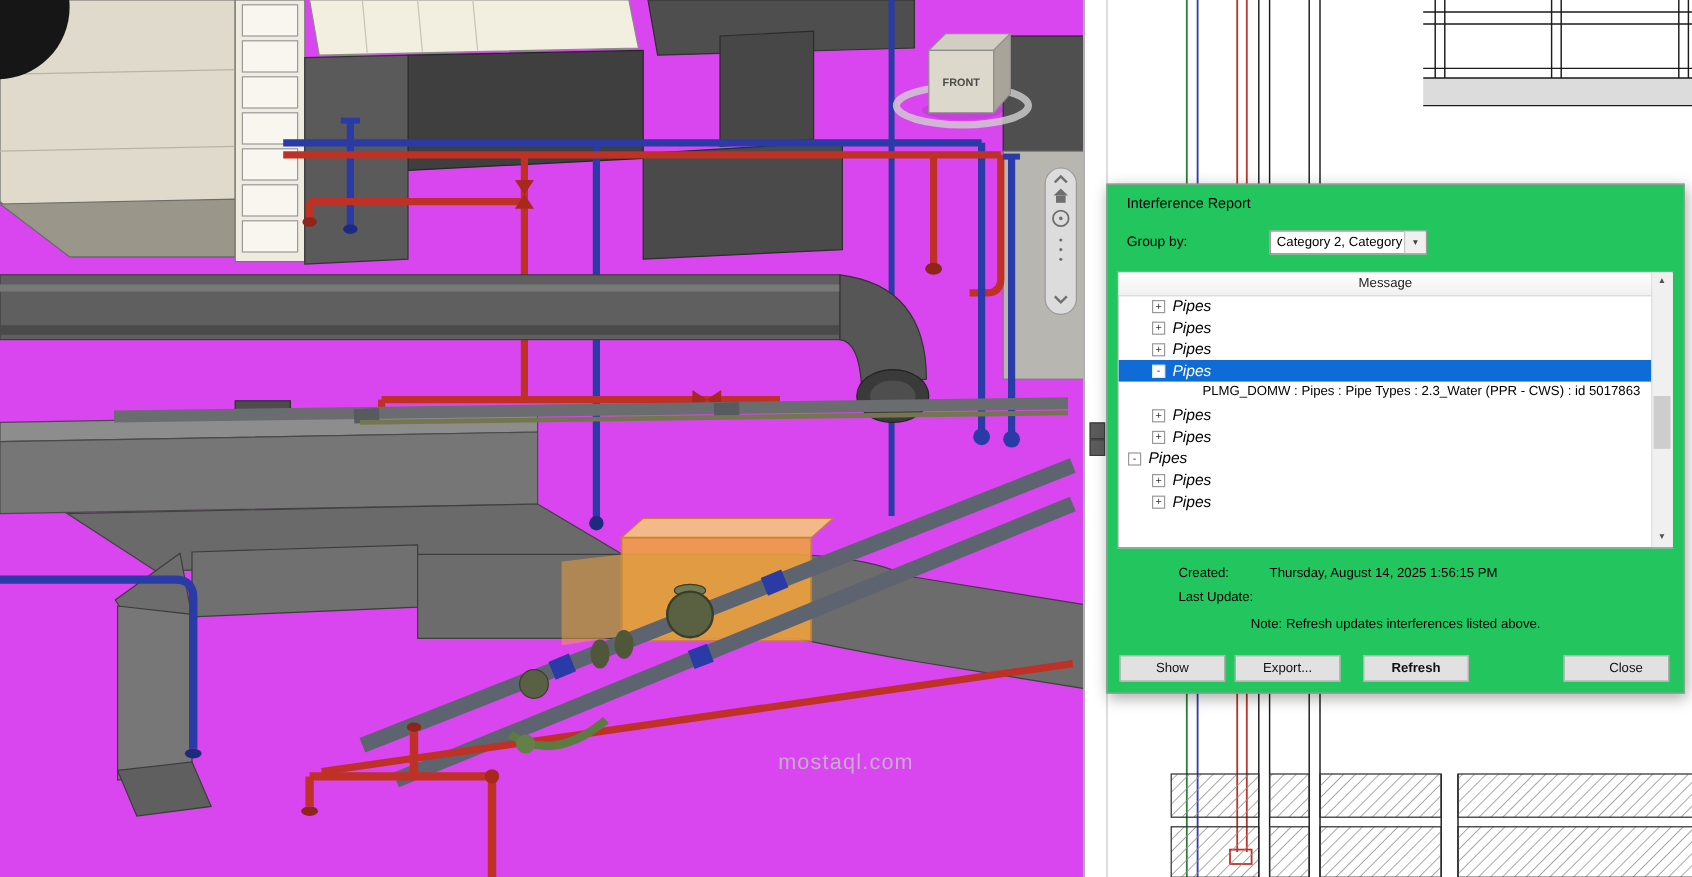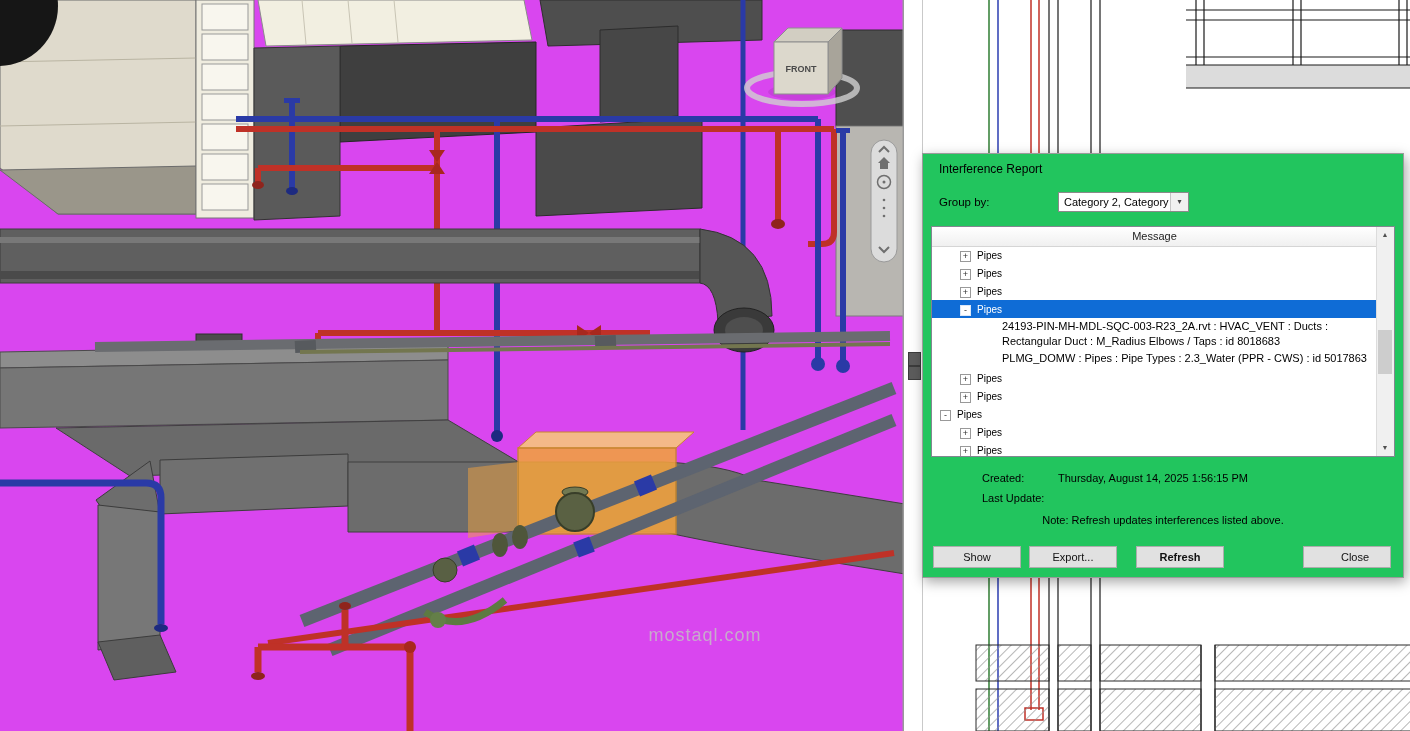--- a/index.html
+++ b/index.html
@@ -28,21 +28,21 @@
 
   .listbox{position:absolute;left:8px;top:72px;width:464px;height:231px;background:#fff;border:1px solid #828790;box-sizing:border-box;overflow:hidden;padding-left:18px;}
   .list-header{position:absolute;left:0;top:0;right:17px;height:19px;background:linear-gradient(#ffffff,#f0f0f0);
                border-bottom:1px solid #d5d5d5;text-align:center;line-height:18px;font-size:11px;color:#222;}
   .rows{position:absolute;left:0;top:19px;right:17px;bottom:0;overflow:hidden;}
   .trow{position:relative;height:18px;line-height:18px;white-space:nowrap;}
   .trow.lvl1{padding-left:8px;}
   .trow.lvl2{padding-left:28px;}
   .expander{display:inline-block;width:9px;height:9px;border:1px solid #999;background:#fff;color:#333;
             font-size:9px;line-height:8px;text-align:center;vertical-align:middle;margin-right:6px;box-sizing:content-box;}
-  .tlabel{font-size:10px;vertical-align:middle;}
+  .tlabel{font-size:13px;vertical-align:middle;font-style:italic;}
   .trow.sel{background:#0f6cd6;}
   .trow.sel .tlabel{color:#fff;}
   .trow.sel .expander{border-color:#dce8f8;}
   .trow.detail{height:auto;line-height:15px;padding:1px 6px 1px 70px;white-space:normal;font-size:11px;}
   .trow.d2{height:17px;}
 
   .vscroll{position:absolute;right:0;top:0;bottom:0;width:17px;background:#f0f0f0;border-left:1px solid #dcdcdc;}
   .vs-btn{position:absolute;left:0;width:16px;height:16px;text-align:center;font-size:7px;color:#505050;line-height:16px;background:#f0f0f0;}
   .vs-up{top:0;}
   .vs-down{bottom:0;}
@@ -309,23 +309,20 @@
         </div>
         <div class="trow lvl2">
           <span class="expander">+</span><span class="tlabel">Pipes</span>
         </div>
         <div class="trow lvl2">
           <span class="expander">+</span><span class="tlabel">Pipes</span>
         </div>
         <div class="trow lvl2 sel">
           <span class="expander">-</span><span class="tlabel">Pipes</span>
         </div>
-        <div class="trow detail">
-          <span class="dtext">24193-PIN-MH-MDL-SQC-003-R23_2A.rvt : HVAC_VENT : Ducts : Rectangular Duct : M_Radius Elbows / Taps : id 8018683</span>
-        </div>
         <div class="trow detail d2">
           <span class="dtext">PLMG_DOMW : Pipes : Pipe Types : 2.3_Water (PPR - CWS) : id 5017863</span>
         </div>
         <div class="trow lvl2">
           <span class="expander">+</span><span class="tlabel">Pipes</span>
         </div>
         <div class="trow lvl2">
           <span class="expander">+</span><span class="tlabel">Pipes</span>
         </div>
         <div class="trow lvl1">

